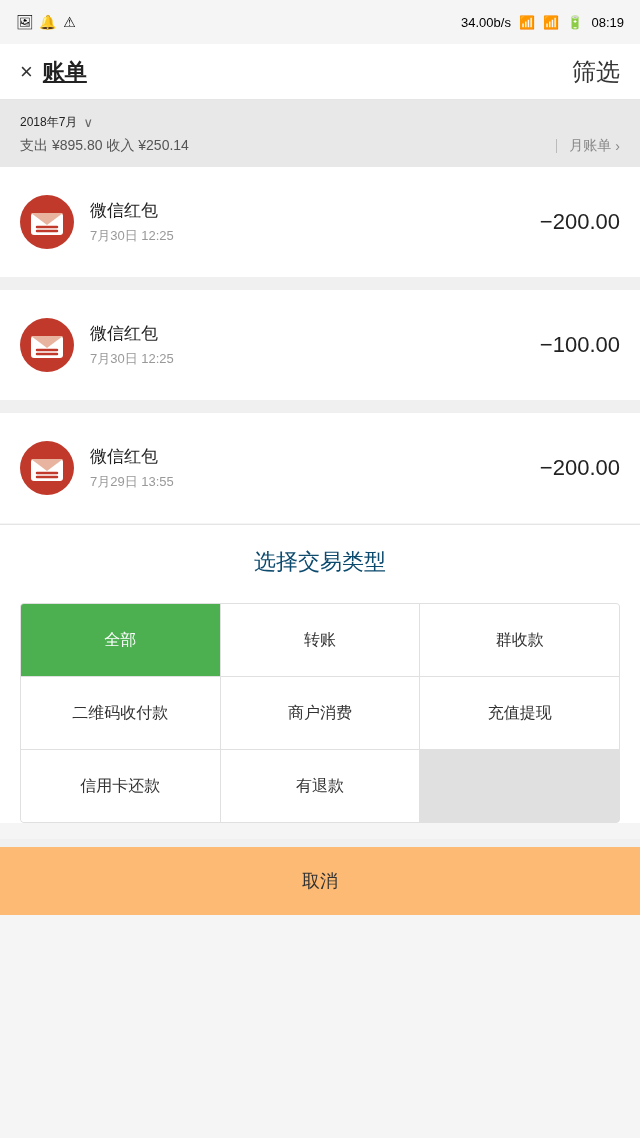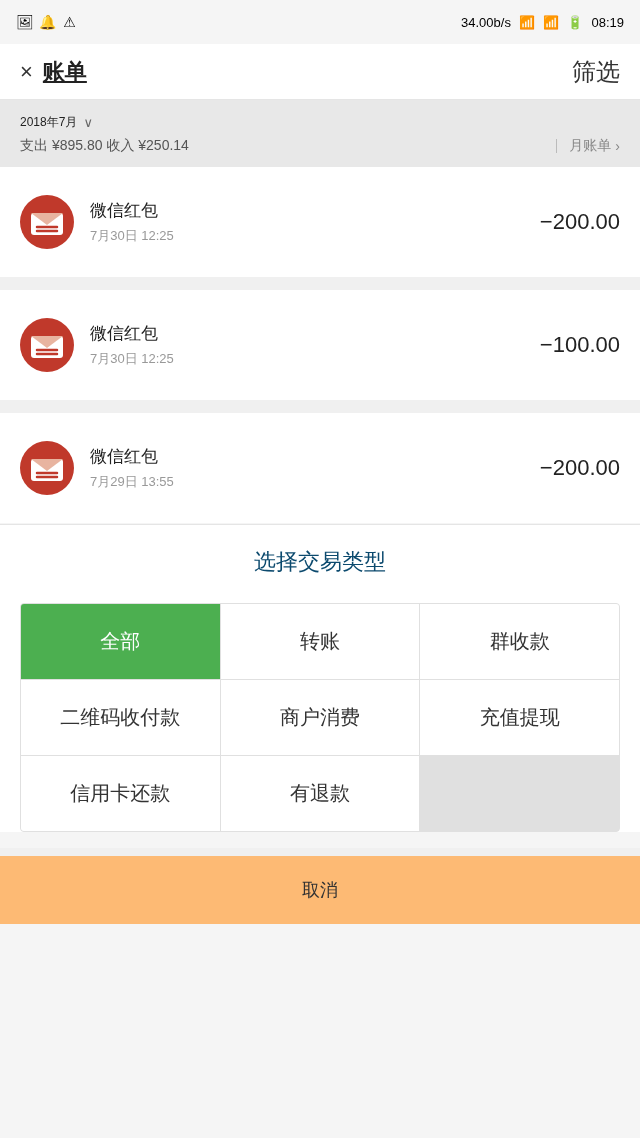--- a/index.html
+++ b/index.html
@@ -105,21 +105,21 @@
       border: 1px solid #e0e0e0;
       border-radius: 4px;
       overflow: hidden;
     }
     .type-cell {
       background: #fff;
       display: flex;
       align-items: center;
       justify-content: center;
       padding: 24px 10px;
-      font-size: 20px;
+      font-size: 16px;
       color: #333;
       cursor: pointer;
       min-height: 72px;
     }
     .type-cell.active {
       background: #4caf50;
       color: #fff;
     }
 
     

